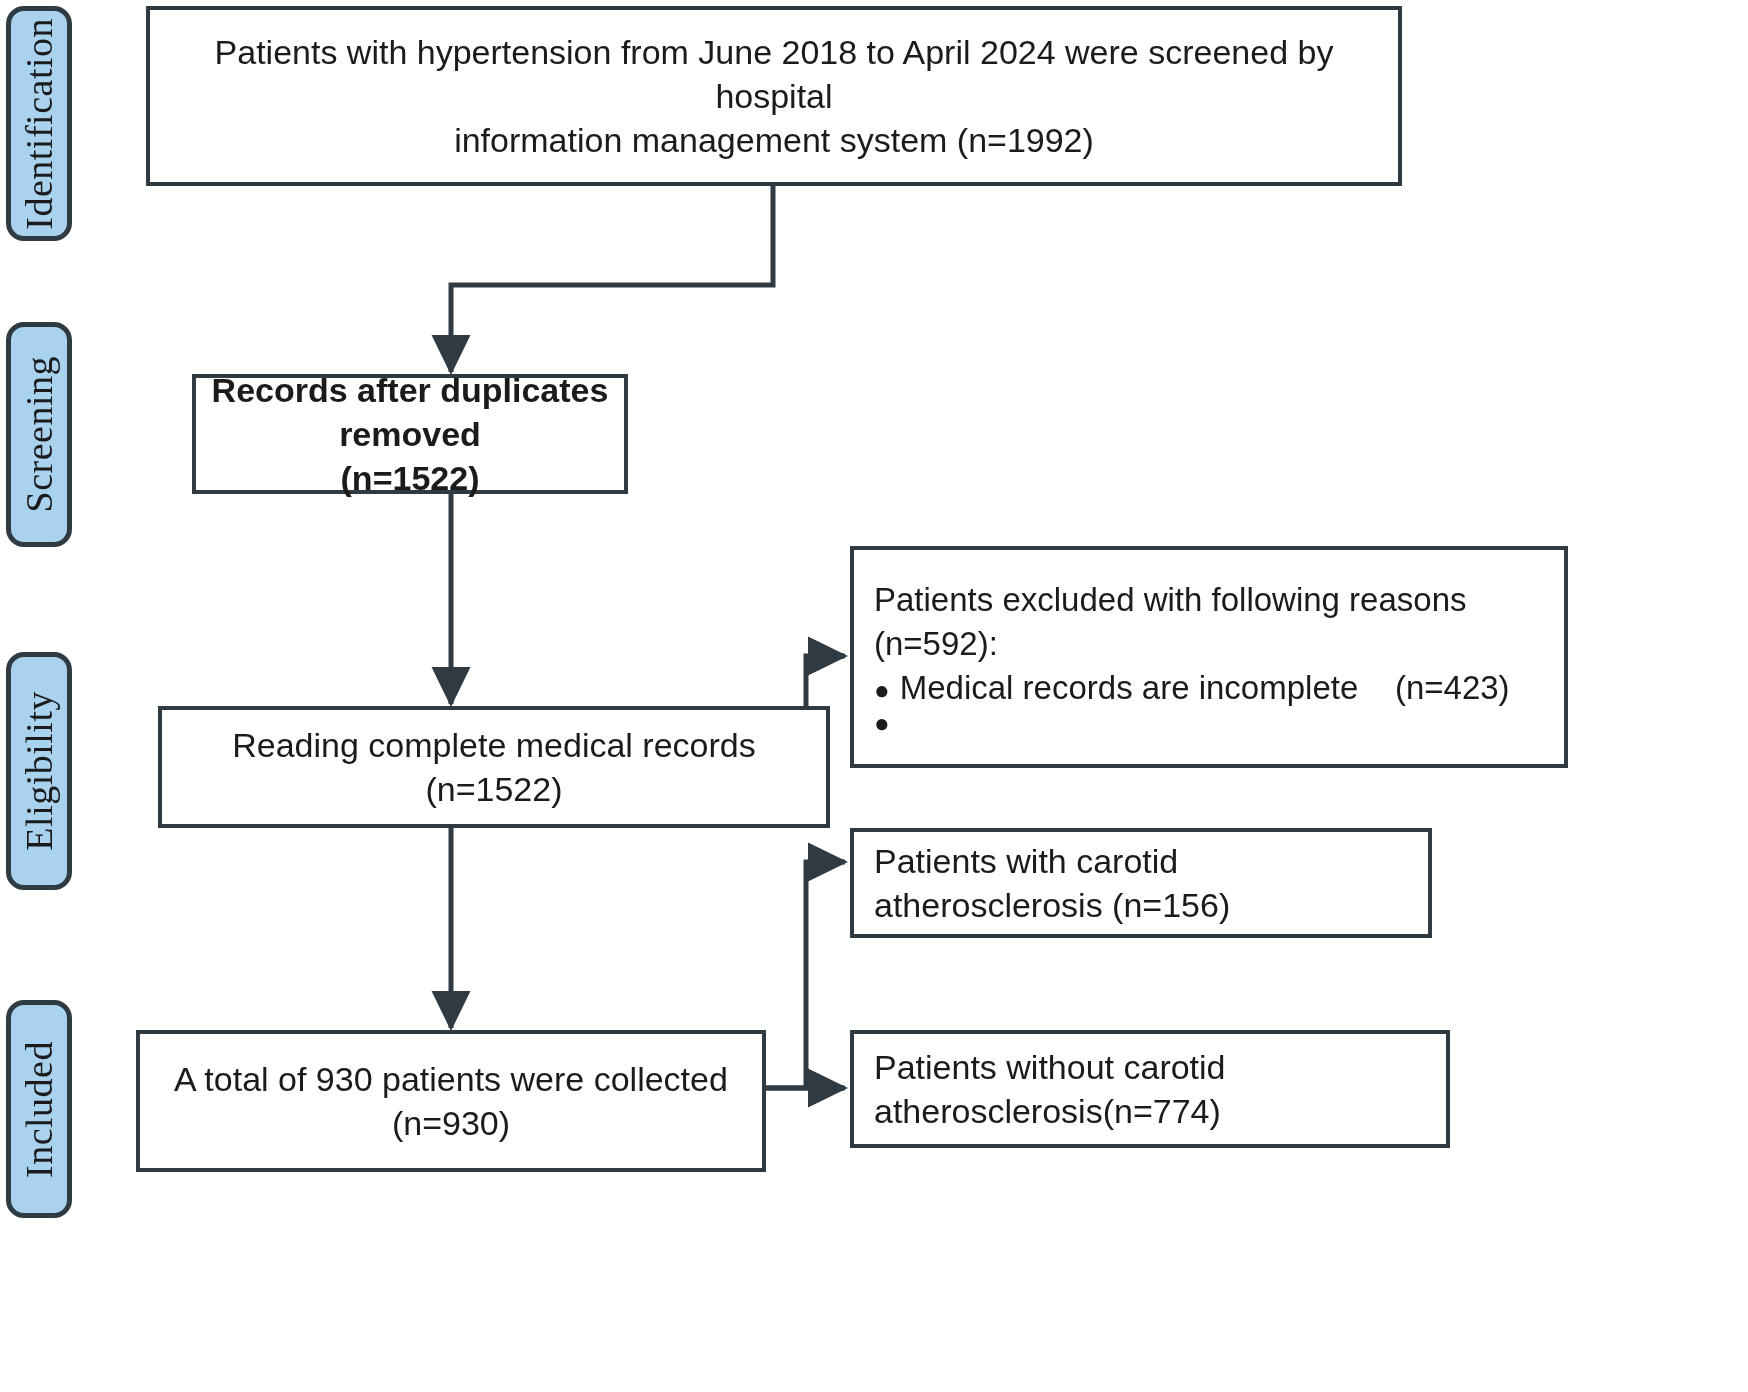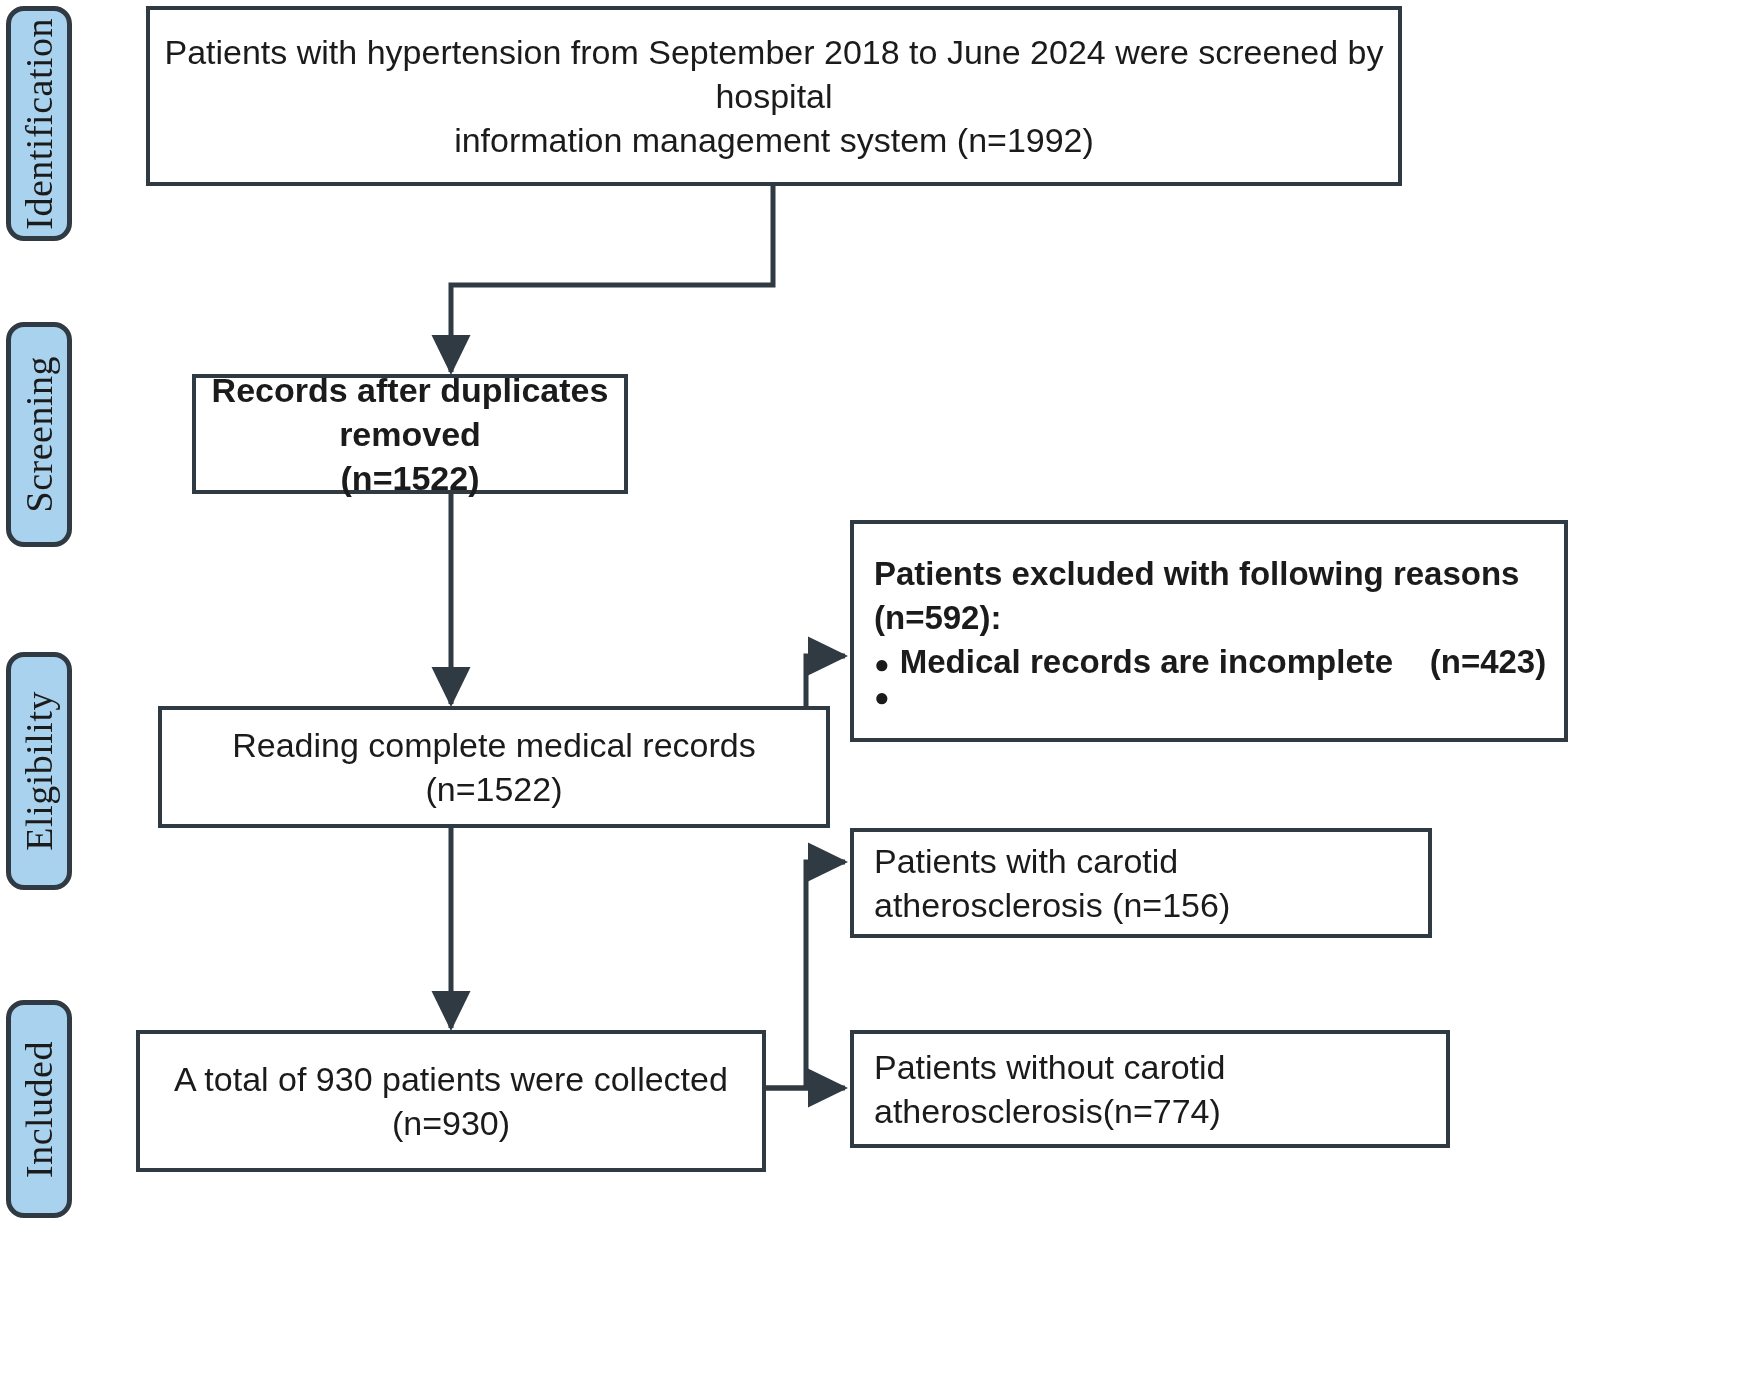--- a/index.html
+++ b/index.html
@@ -147,30 +147,30 @@
 
   <div class="stage-label" style="left:6px;  top:652px; width:66px; height:238px;">
     <span class="stage-text">Eligibility</span>
   </div>
 
   <div class="stage-label" style="left:6px;  top:1000px; width:66px; height:218px;">
     <span class="stage-text">Included</span>
   </div>
 
   <div class="box centered" style="left:146px; top:6px; width:1256px; height:180px;">
-    <span class="box-text">Patients with hypertension from September 2018 to June 2024 were screened by hospital
+    <span class="box-text">Patients with hypertension from June 2018 to April 2024 were screened by hospital
 information management system (n=1992)</span>
   </div>
 
   <div class="box centered" style="left:192px; top:374px; width:436px; height:120px;font-weight:bold;">
     <span class="box-text">Records after duplicates removed
 (n=1522)</span>
   </div>
 
-  <div class="box left-align" style="left:850px; top:520px; width:718px; height:222px;font-weight:bold;">
+  <div class="box left-align" style="left:850px; top:546px; width:718px; height:222px;">
     <div class="excl-list">
       <div class="excl-line">Patients excluded with following reasons</div>
       <div class="excl-line">(n=592):</div>
       <div class="excl-bullet-line">
         <span class="dot">●</span>
         <span>Medical records are incomplete    (n=423)</span>
       </div>
       <div class="excl-bullet-line">
         <span class="dot">●</span>
       </div>

